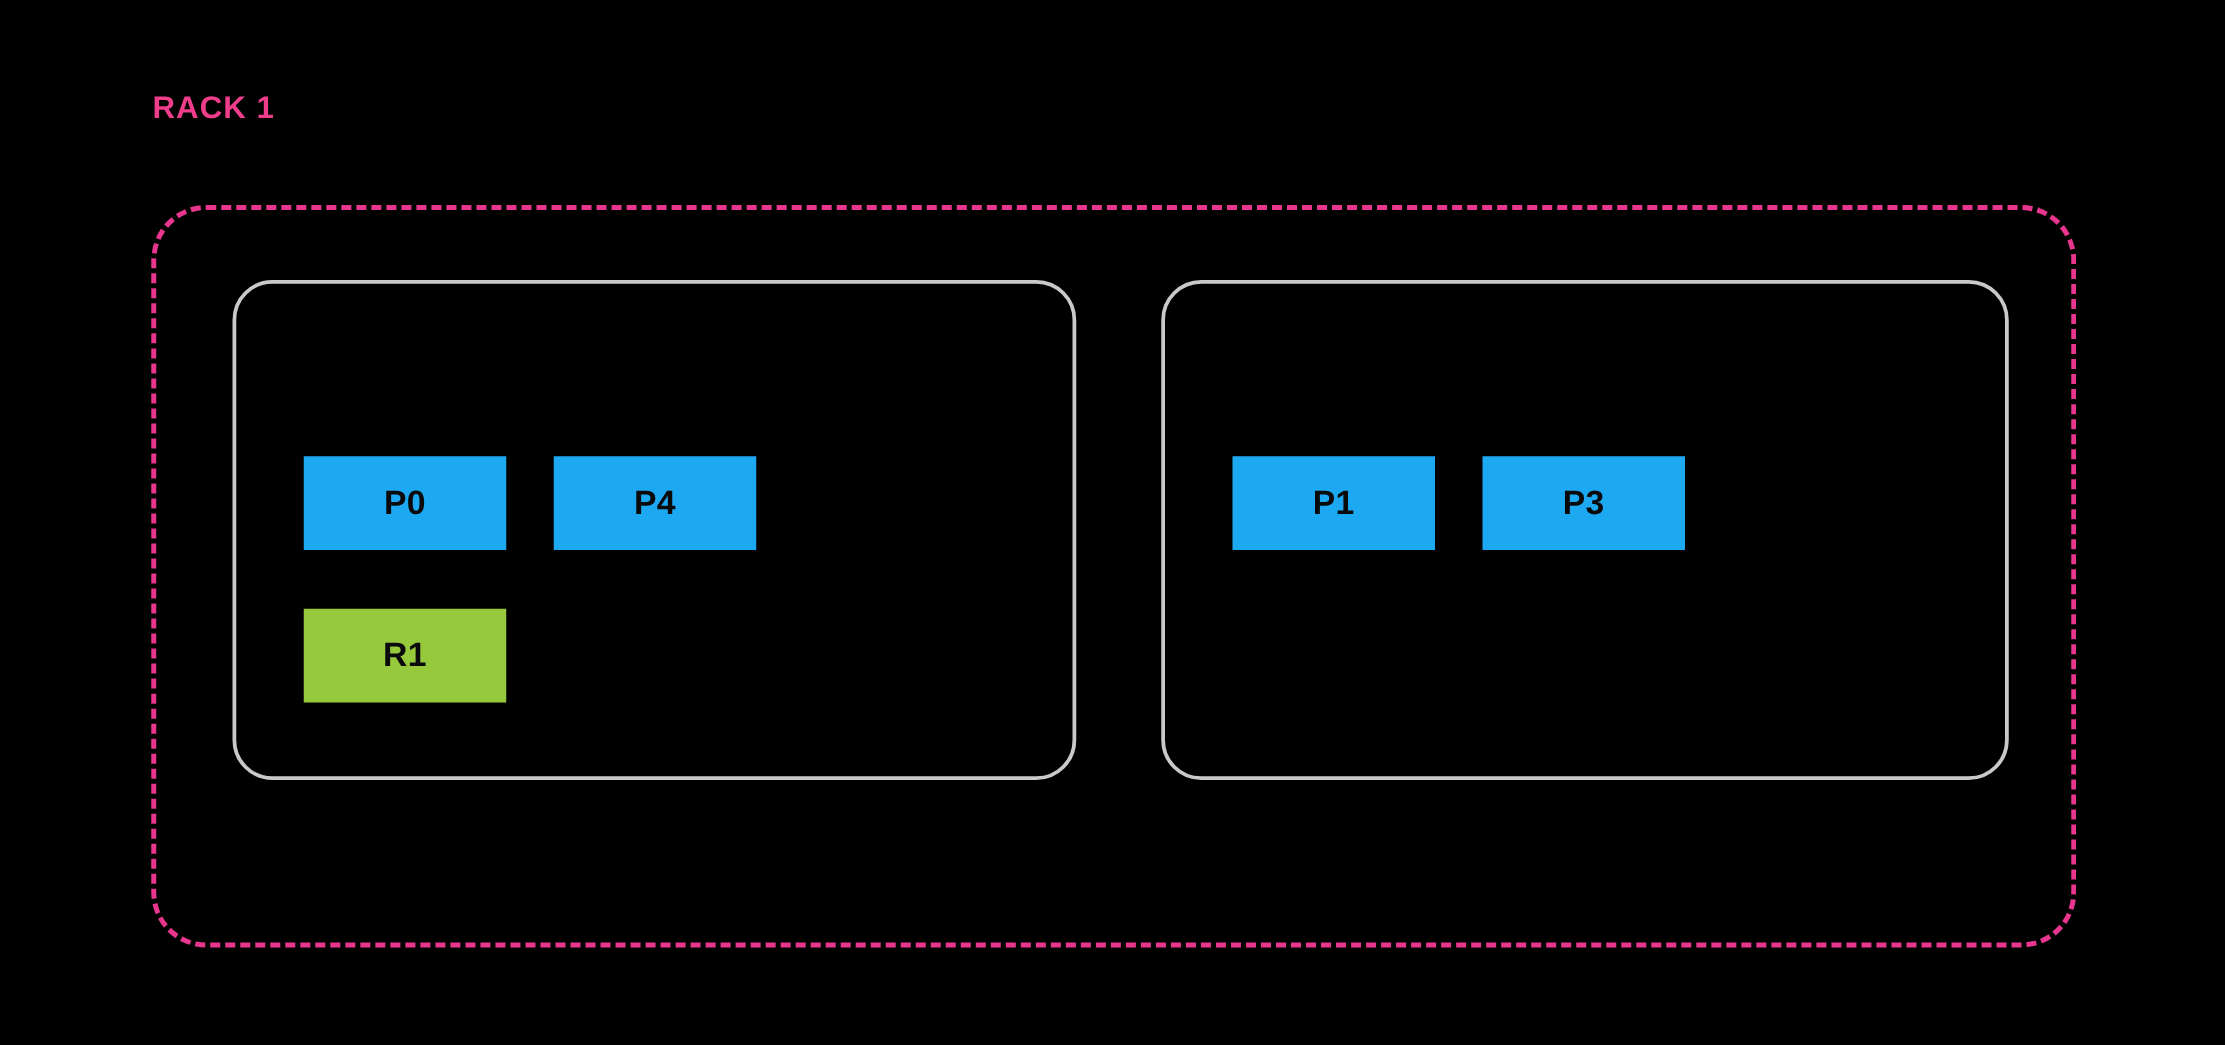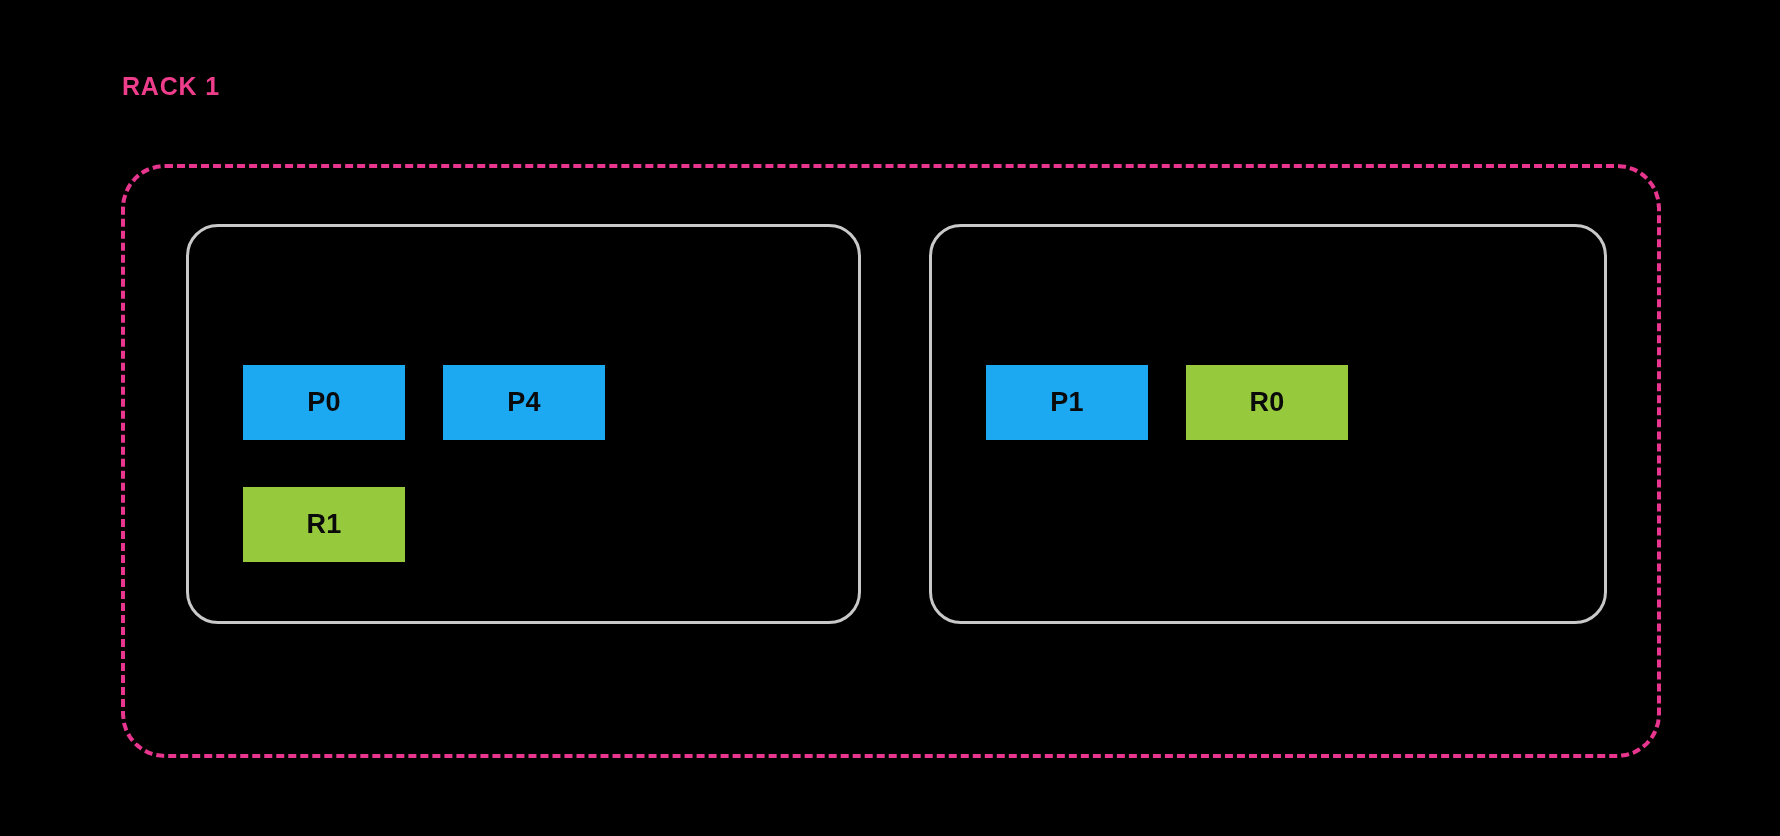--- a/index.html
+++ b/index.html
@@ -116,21 +116,21 @@
         <div class="unit replica">
           <span class="unit-label">R1</span>
         </div>
       </div>
     </div>
   <div class="broker broker-right">
       <div class="unit-row row-top">
         <div class="unit partition">
           <span class="unit-label">P1</span>
         </div>
-        <div class="unit replica">
-          <span class="unit-label">R0</span>
+        <div class="unit partition">
+          <span class="unit-label">P3</span>
         </div>
       </div>
       <div class="unit-row row-bottom">
       </div>
     </div>
 
 </div>
 
 </body></html>

